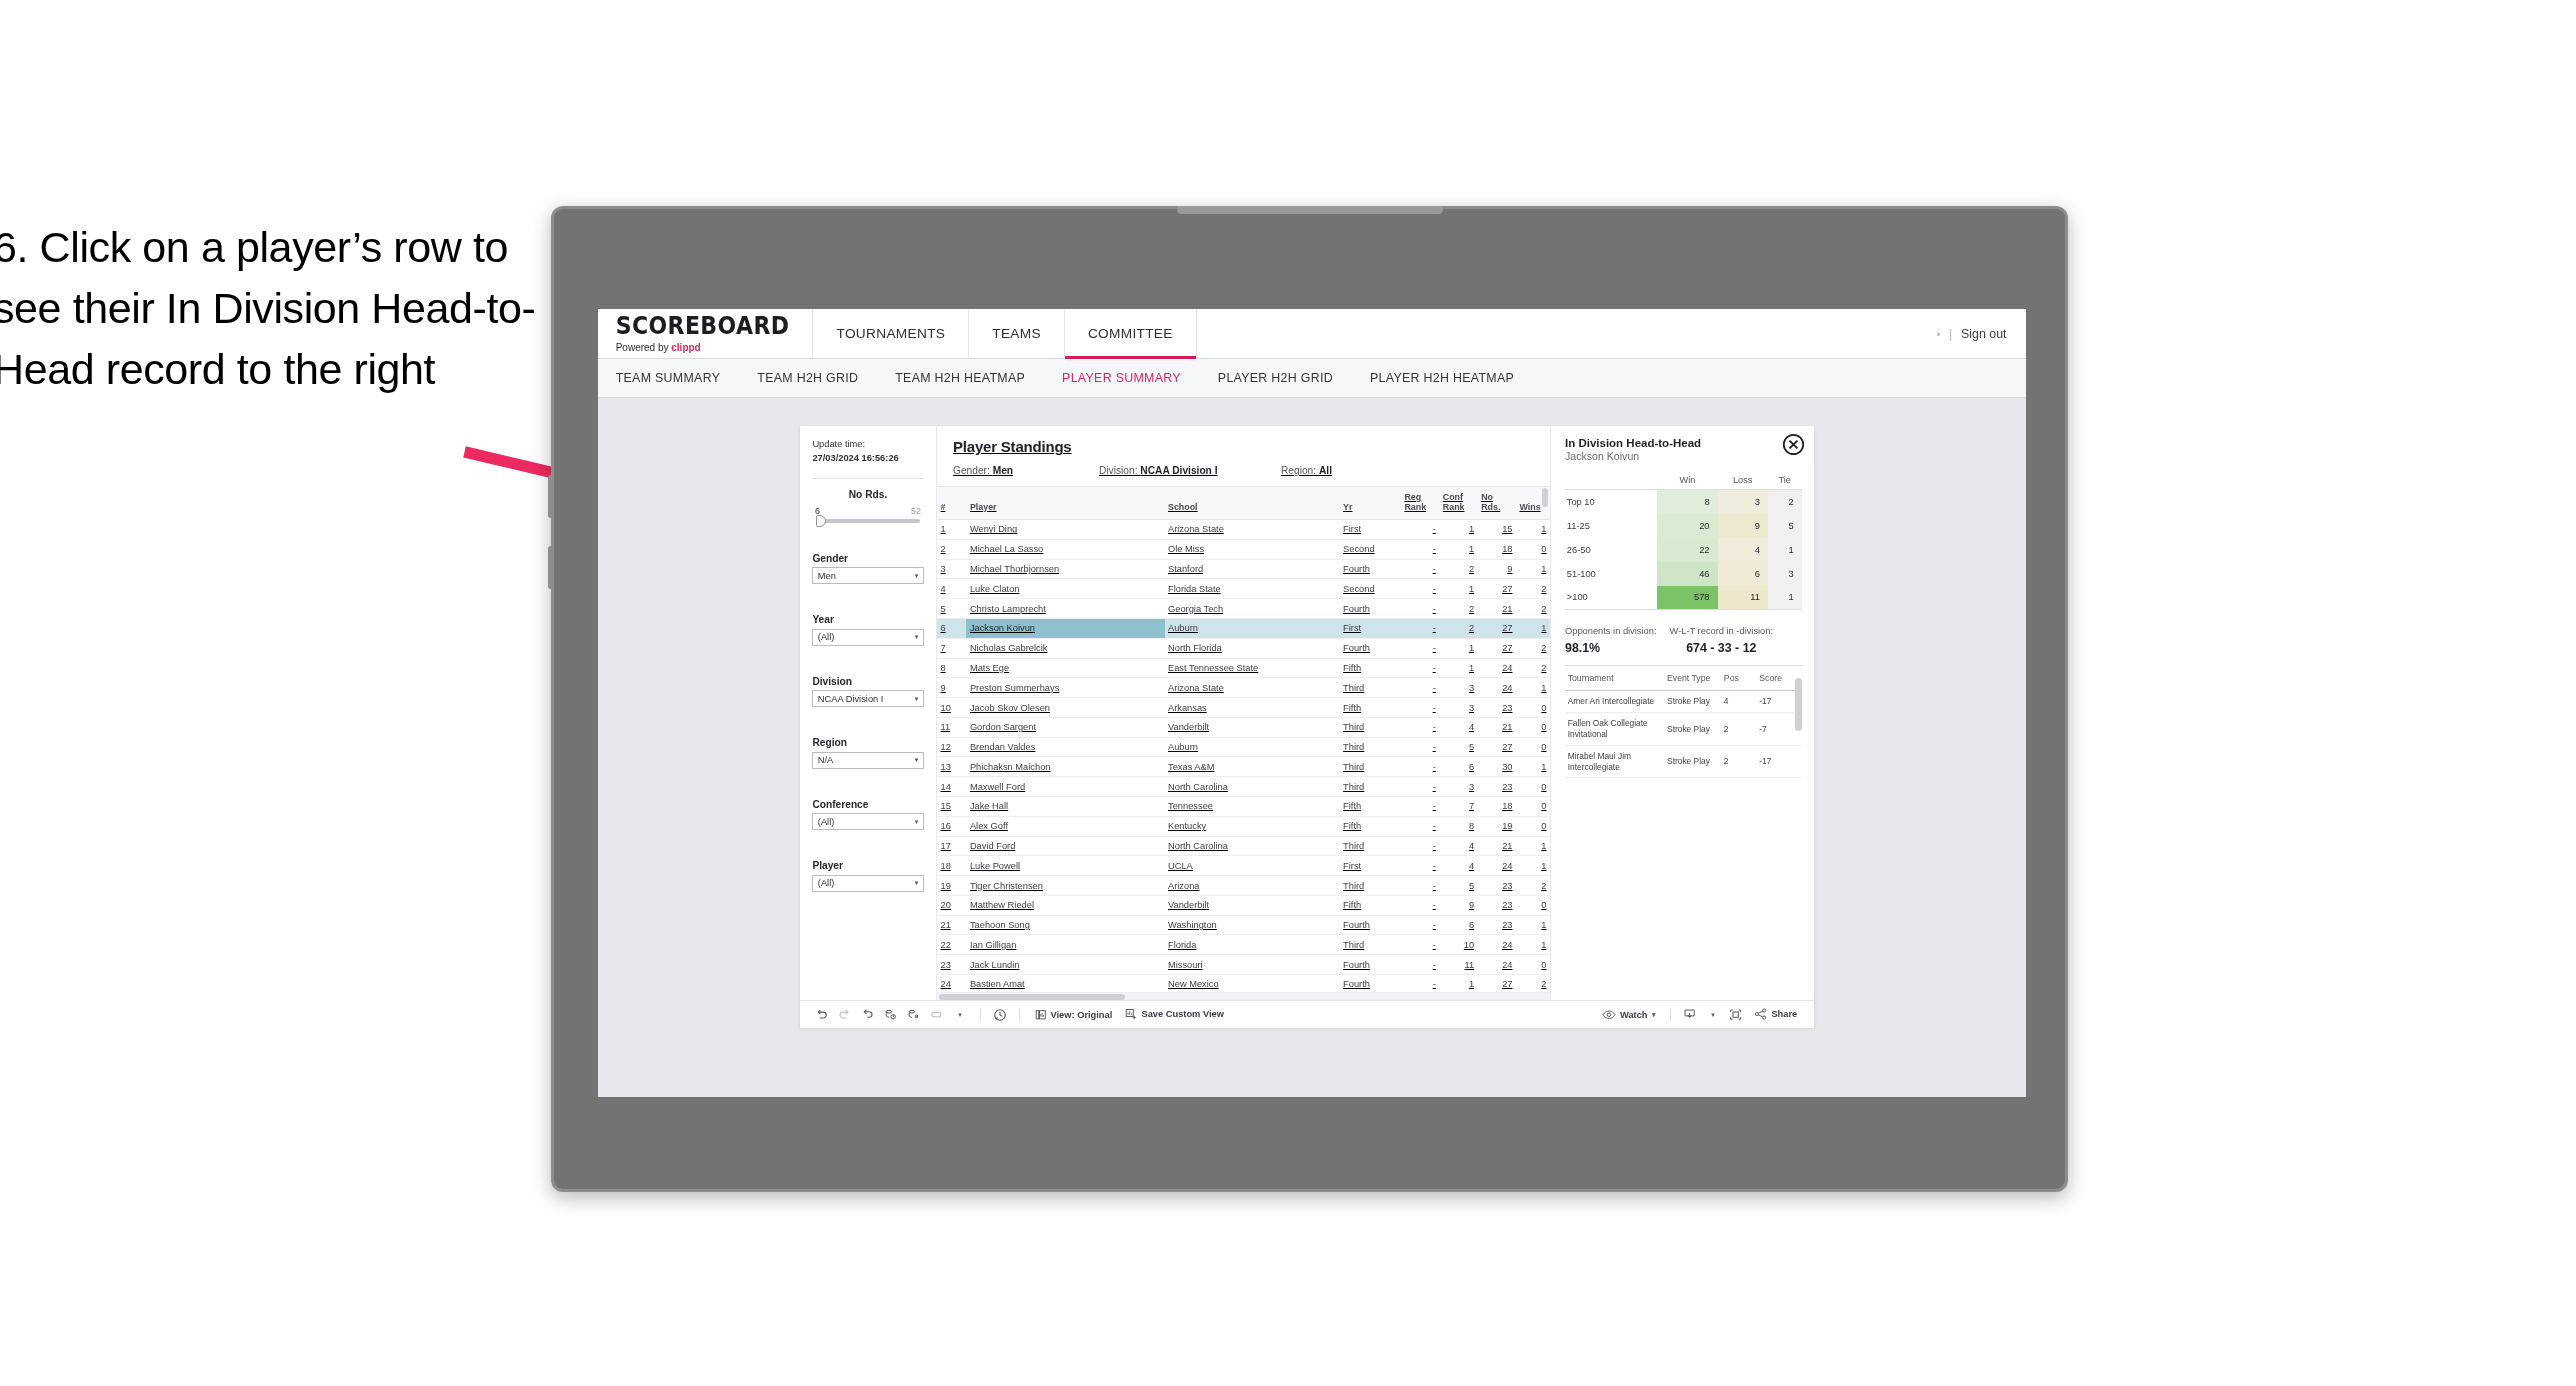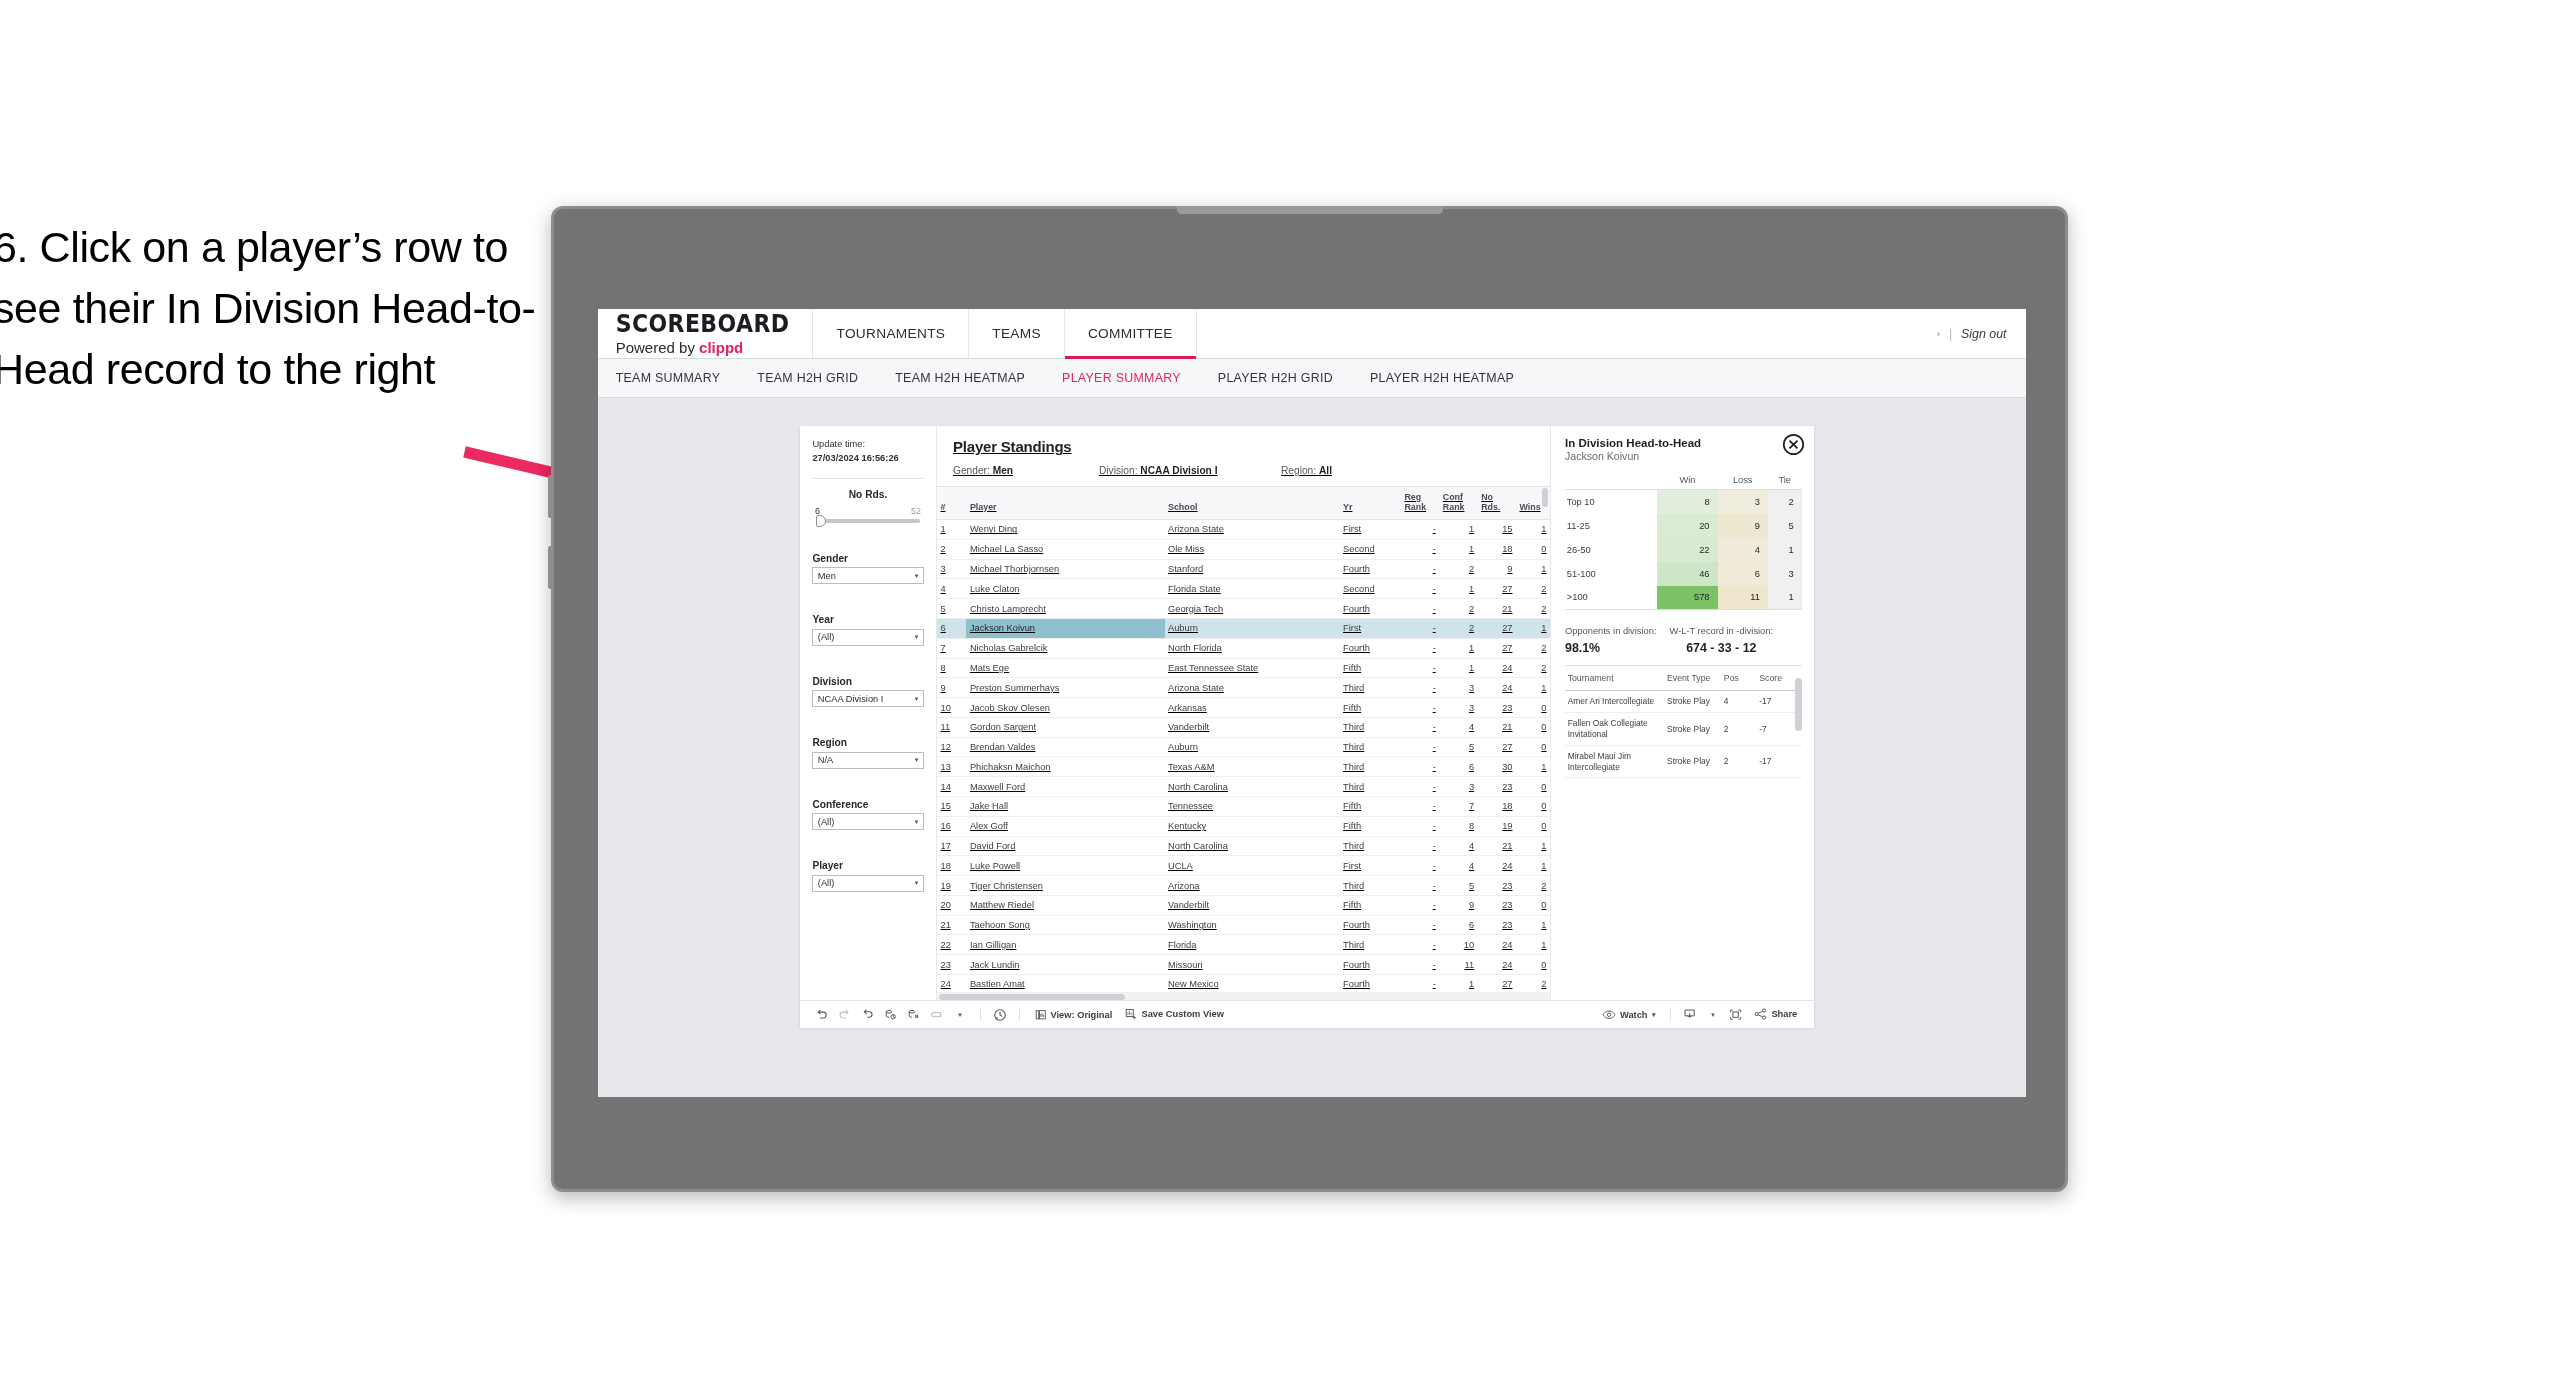--- a/index.html
+++ b/index.html
@@ -94,21 +94,21 @@
     font-family: "DejaVu Sans", sans-serif;
     font-weight: 700;
     font-size: 22px;
     letter-spacing: 0.4px;
     color: #1c1c22;
     line-height: 1;
     transform: scaleY(1.12);
     transform-origin: left top;
   }
   .brand-sub {
-    font-size: 15px;
+    font-size: 10px;
     color: #2a2a31;
     margin-top: 6.2px;
     line-height: 1;
   }
   .brand-sub .clippd { color: #e0245e; font-weight: 700; }
   .nav-top { display: flex; align-items: stretch; }
   .nav-top-item {
     display: flex;
     align-items: center;
     padding: 0 23px;
@@ -130,21 +130,21 @@
     margin-left: auto;
     display: flex;
     align-items: center;
     gap: 8.9px;
     padding-right: 19.5px;
     font-size: 12.4px;
     color: #3a3a41;
   }
   .header-right .sep { color: #b5b6bb; }
   .header-right .chev { font-size: 9.7px; color: #6d6e74; }
-  .signout { cursor: pointer; font-style: italic; }
+  .signout { cursor: pointer; }
 
   
   .subnav {
     height: 39px;
     background: #f6f7f9;
     display: flex;
     align-items: center;
     padding-left: 17.7px;
     gap: 37px;
     border-bottom: 0.9px solid #d9dadd;

